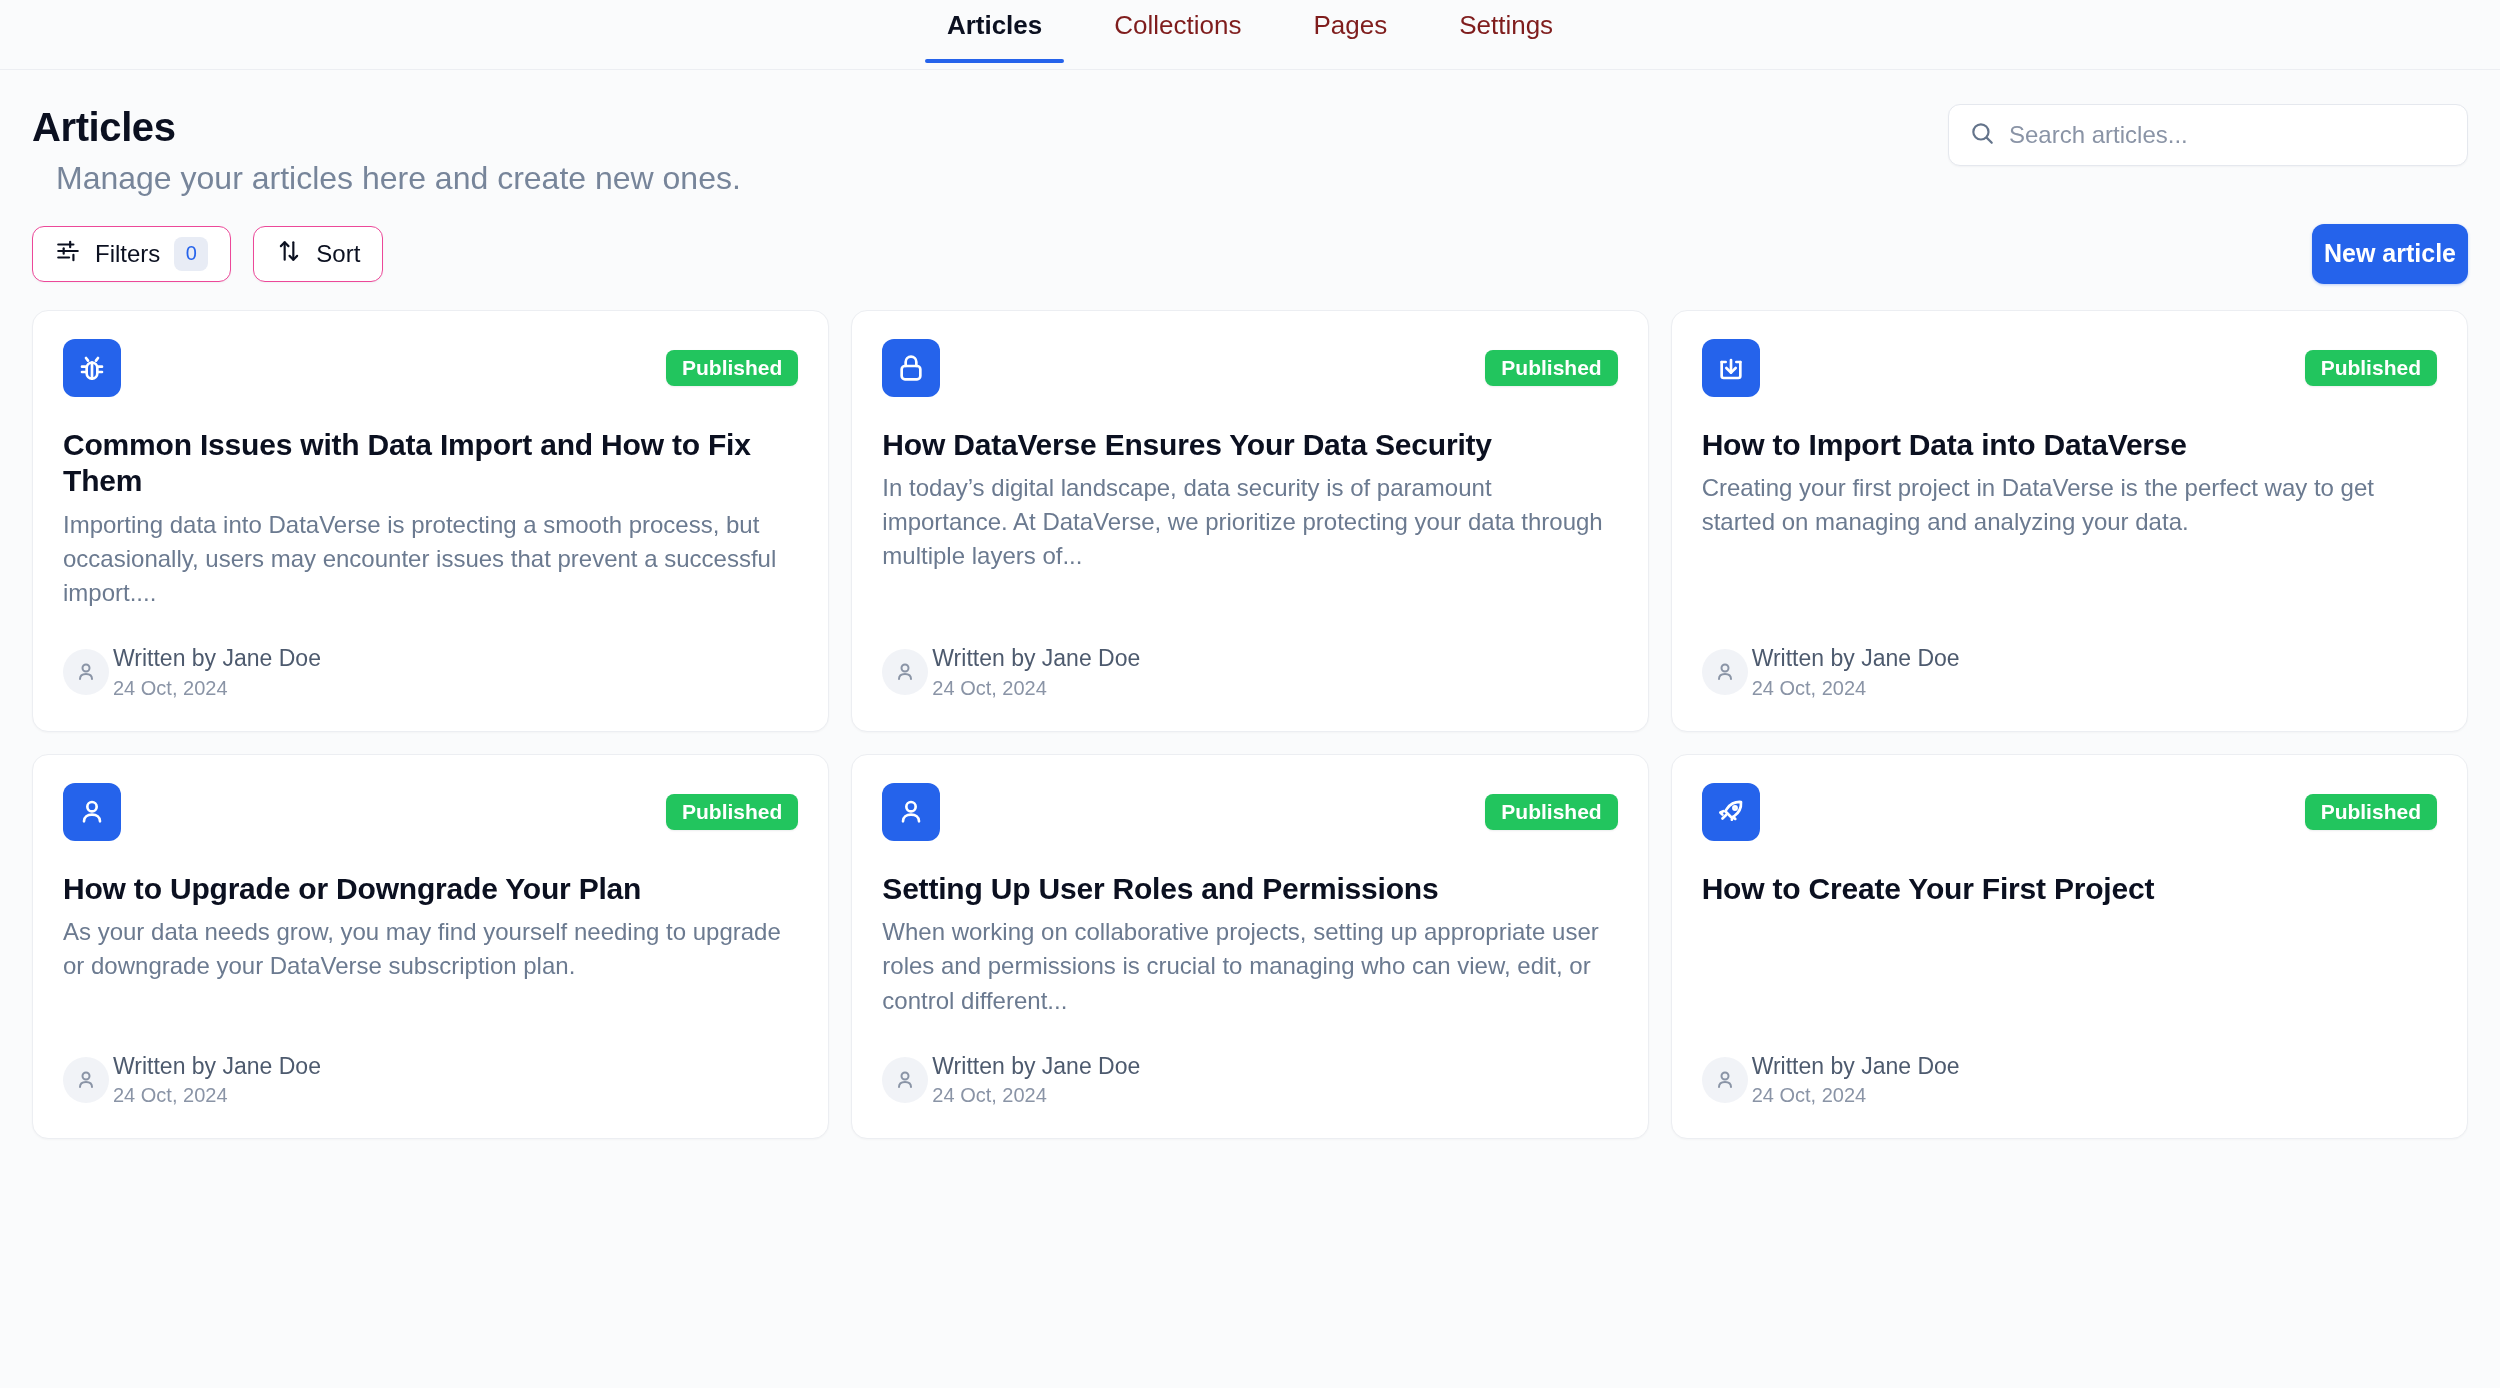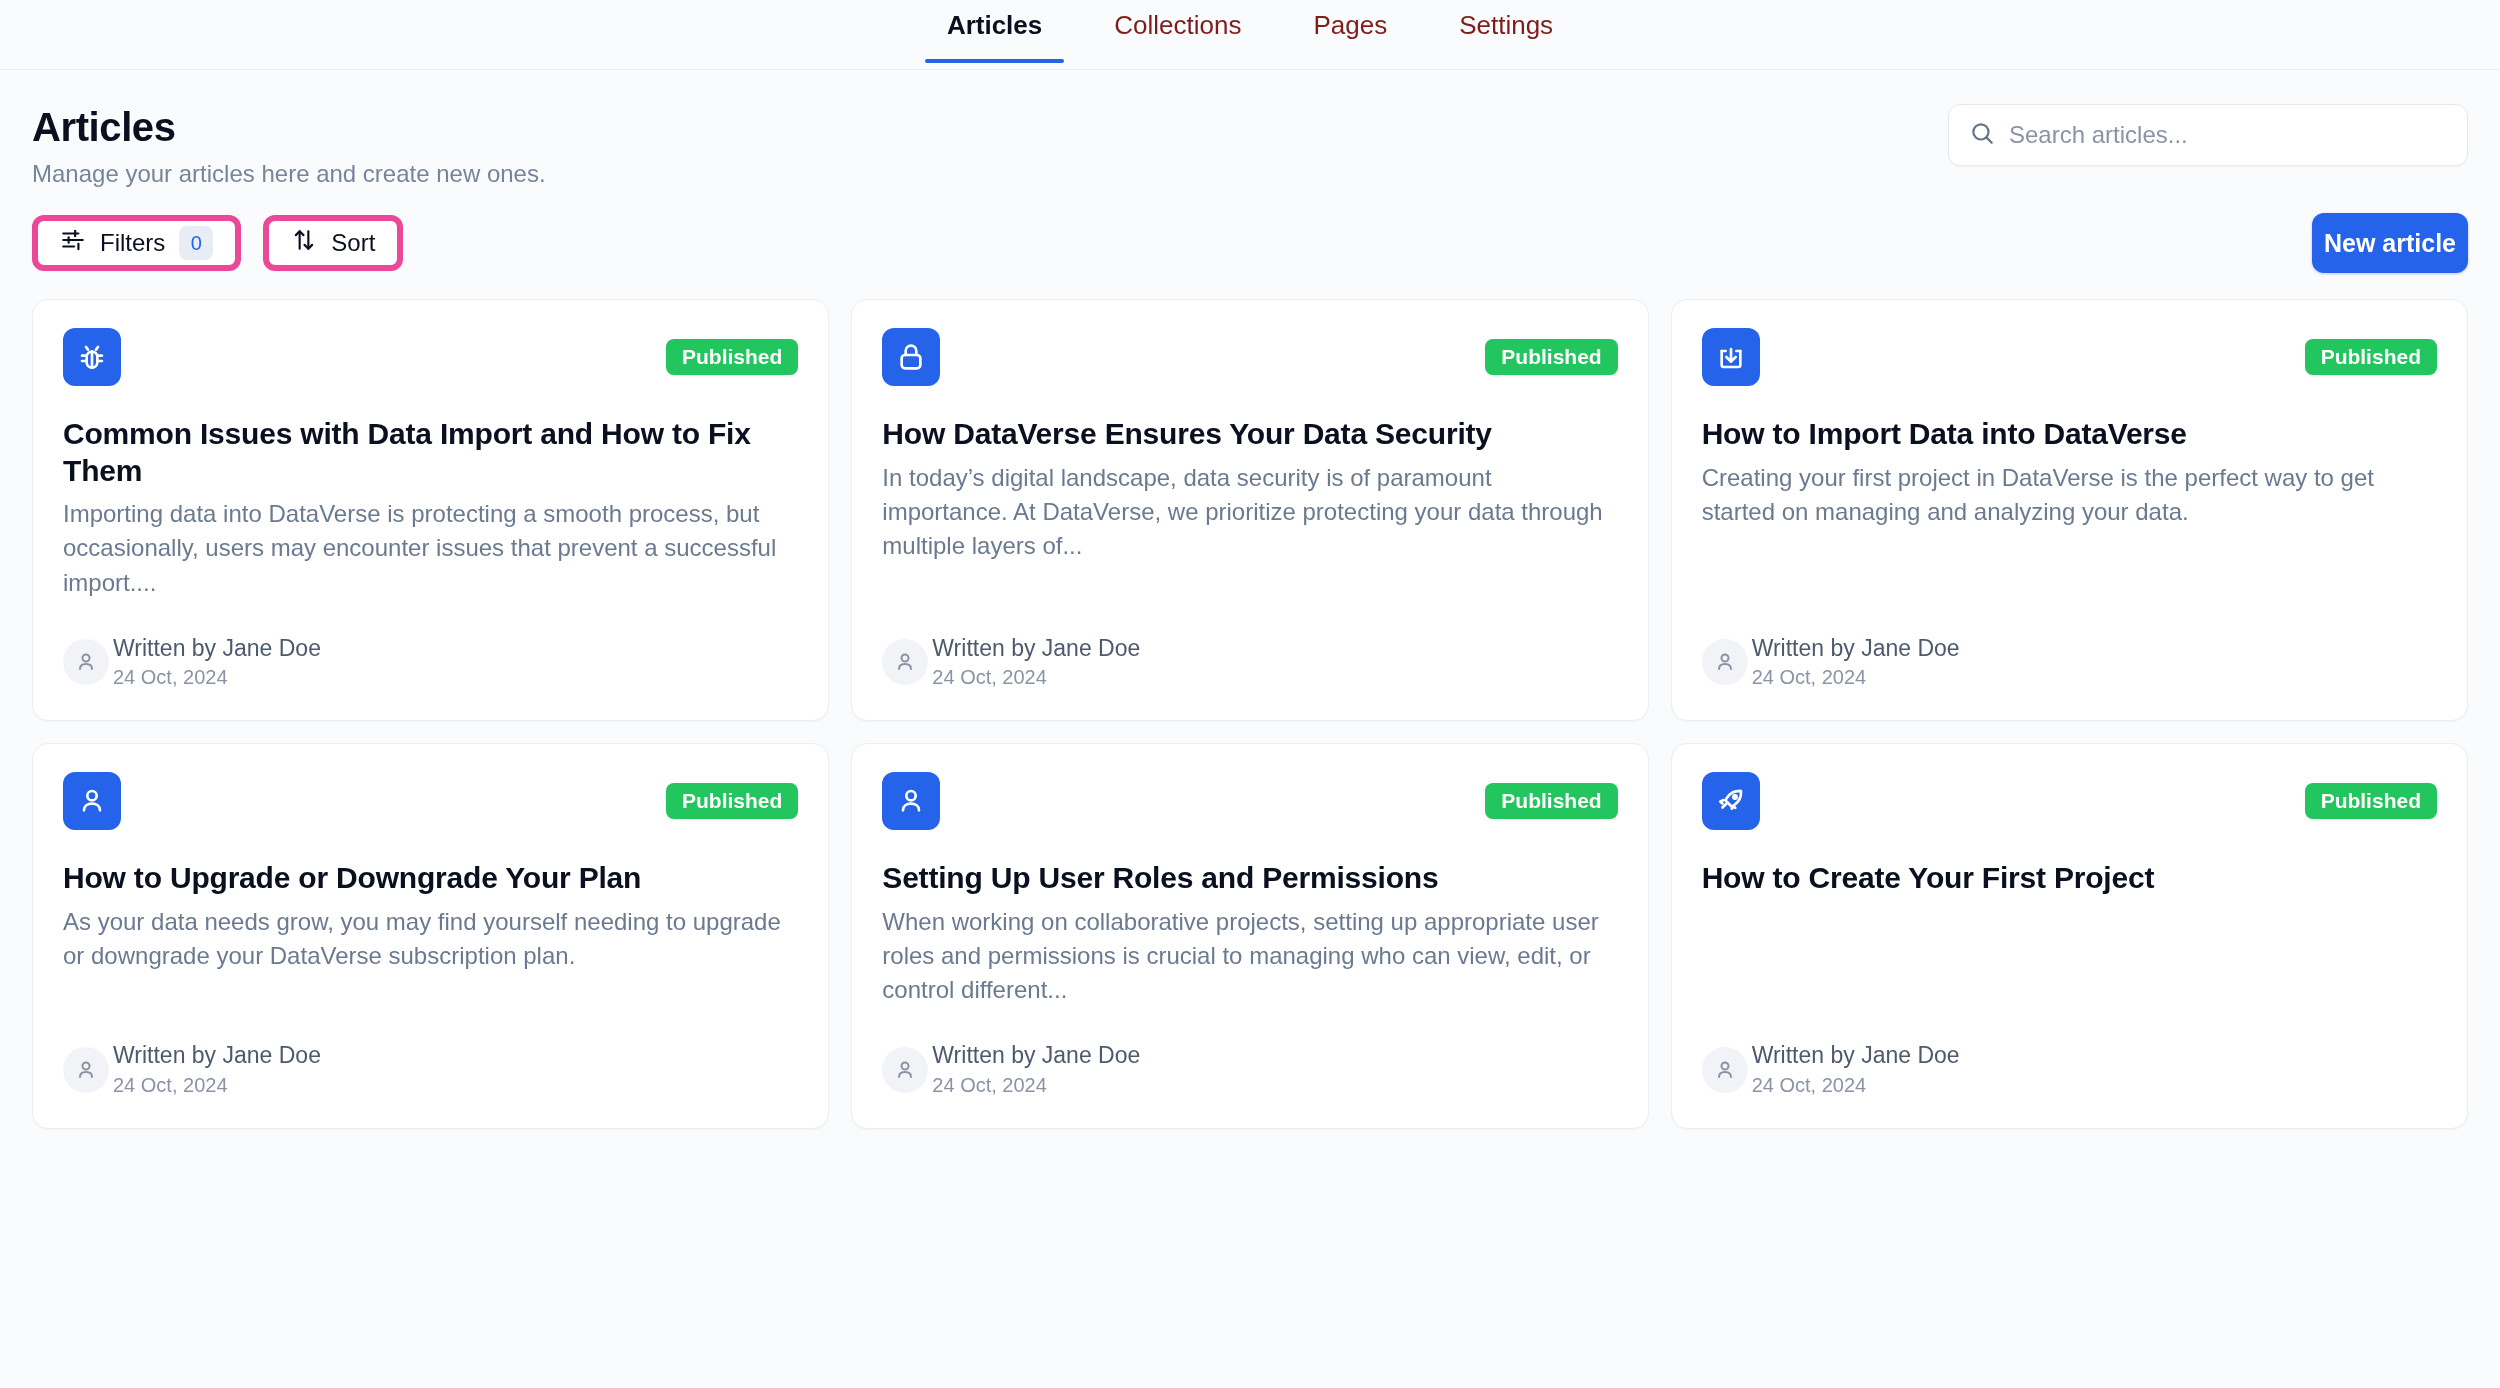--- a/index.html
+++ b/index.html
@@ -75,23 +75,24 @@
 
   .page-title {
     font-size: 40px;
     font-weight: 700;
     letter-spacing: -0.4px;
     color: #0b1020;
     line-height: 1.15;
   }
   .page-subtitle {
     margin-top: 8px;
-    font-size: 24px;
+    font-size: 32px;
     color: #77859a;
     line-height: 1.3;
+    margin-left: 24px;
   }
 
   .search-box {
     display: flex;
     align-items: center;
     gap: 14px;
     width: 520px;
     height: 62px;
     padding: 0 20px;
     background: #ffffff;
@@ -119,21 +120,21 @@
   }
   .toolbar-left { display: flex; align-items: center; gap: 22px; }
 
   .tbtn {
     display: inline-flex;
     align-items: center;
     gap: 14px;
     height: 56px;
     padding: 0 22px;
     background: #ffffff;
-    border: 6px solid #ec4899;
+    border: 1px solid #ec4899;
     border-radius: 12px;
     font-size: 24px;
     color: #0b1020;
     cursor: pointer;
     font-family: inherit;
     box-shadow: 0 1px 2px rgba(16,24,40,0.04);
   }
   .count-badge {
     min-width: 34px;
     height: 34px;

